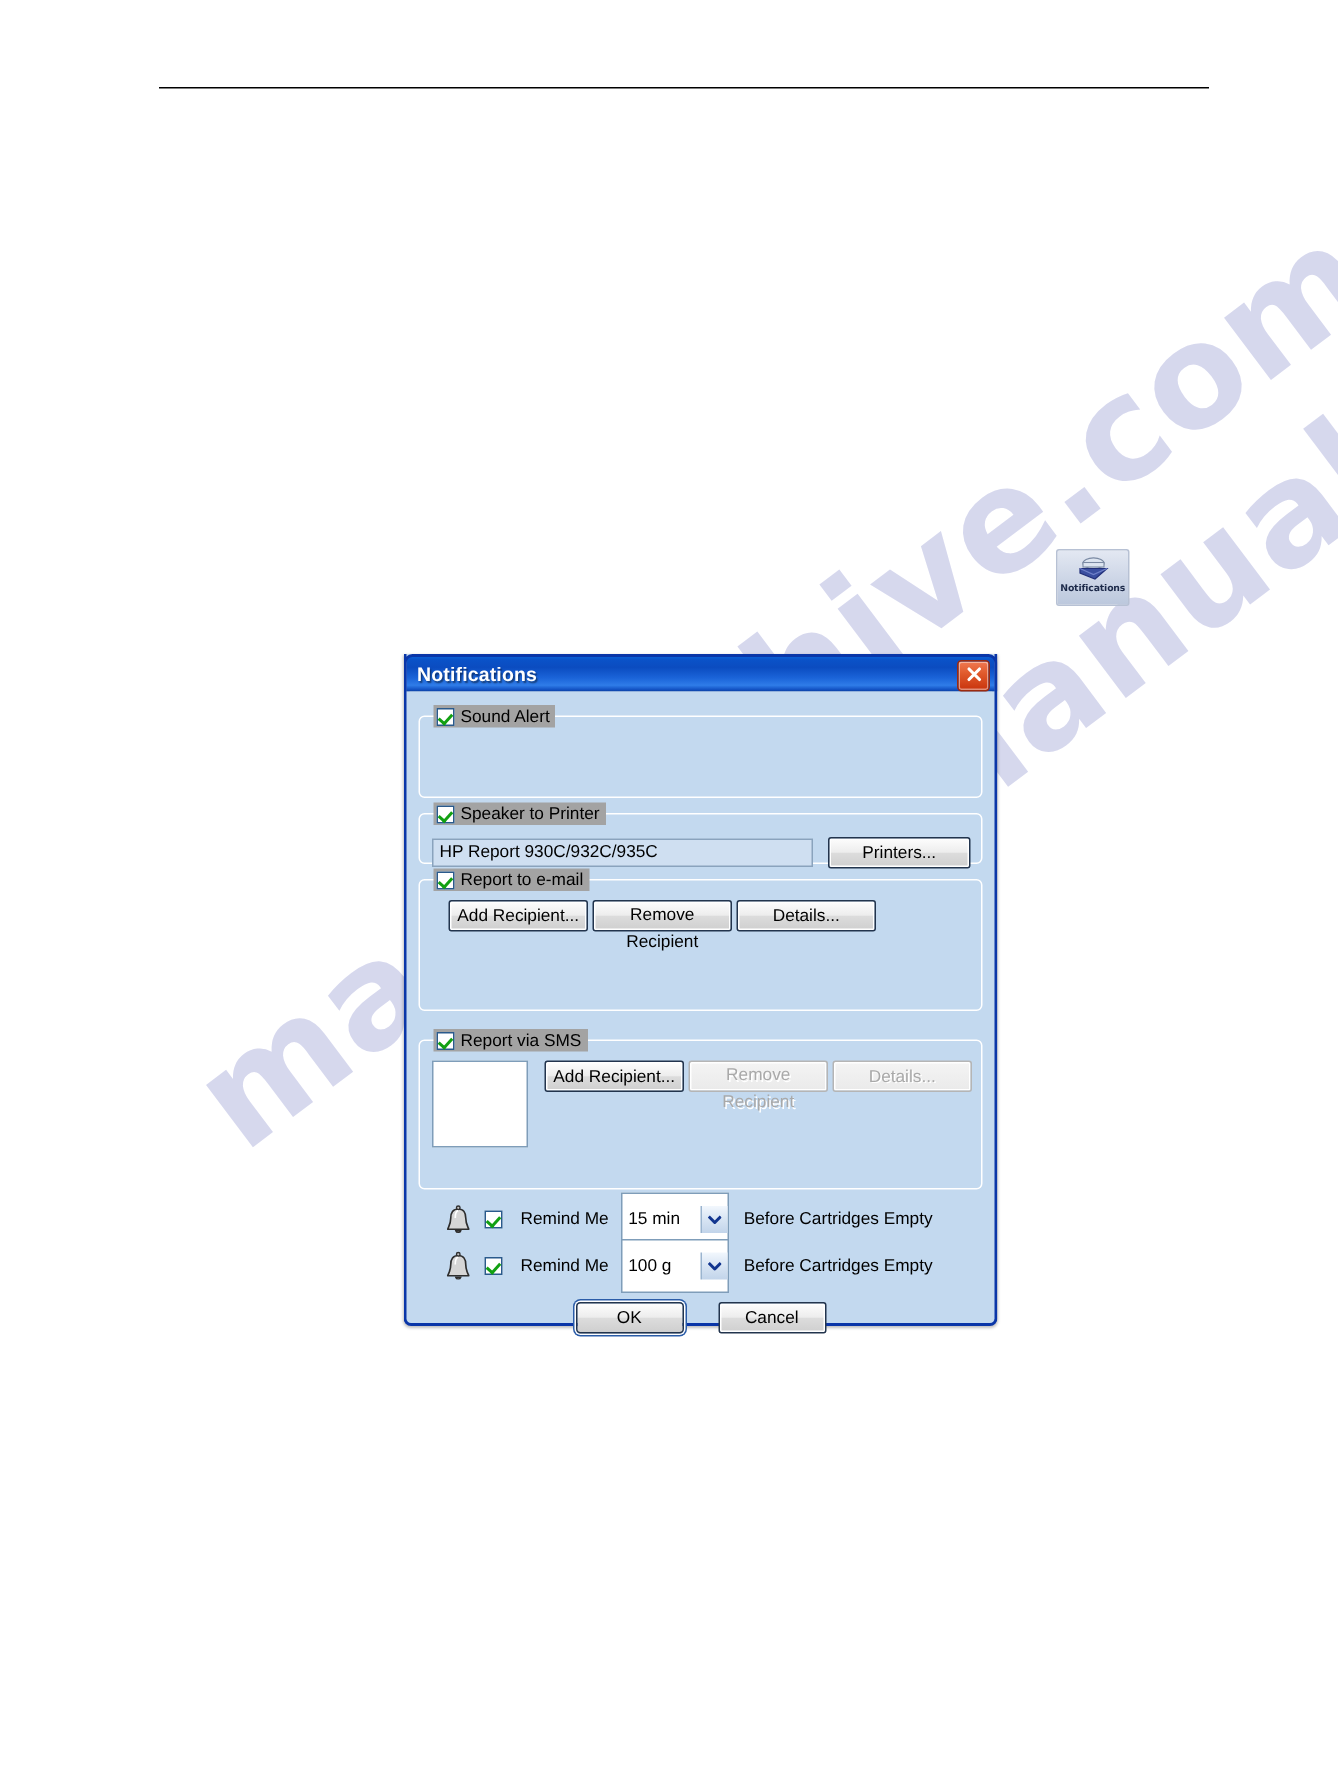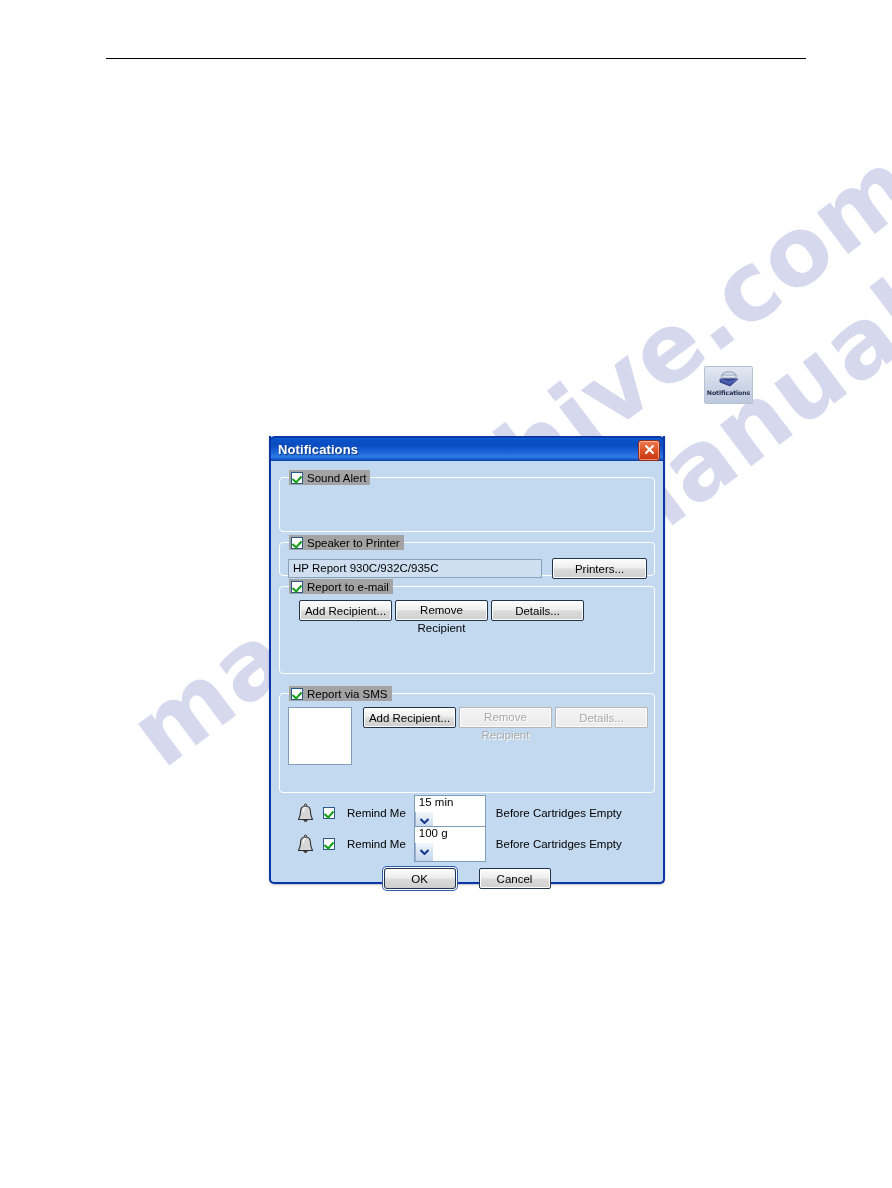--- a/index.html
+++ b/index.html
@@ -345,23 +345,22 @@
     text-align: right;
   }
   .combo {
     margin-left: 8px;
     width: 72px;
     height: 36px;
     border: 1px solid #7f9db9;
     background: #ffffff;
     box-sizing: border-box;
     display: flex;
-    align-items: flex-start;
+    align-items: center;
     cursor: pointer;
-    flex-direction: column;
   }
   .combo .val {
     font-size: 11.5px;
     padding-left: 4px;
     flex: 1;
     color: #000;
   }
   .combo .arrow {
     width: 17px;
     height: 18px;

